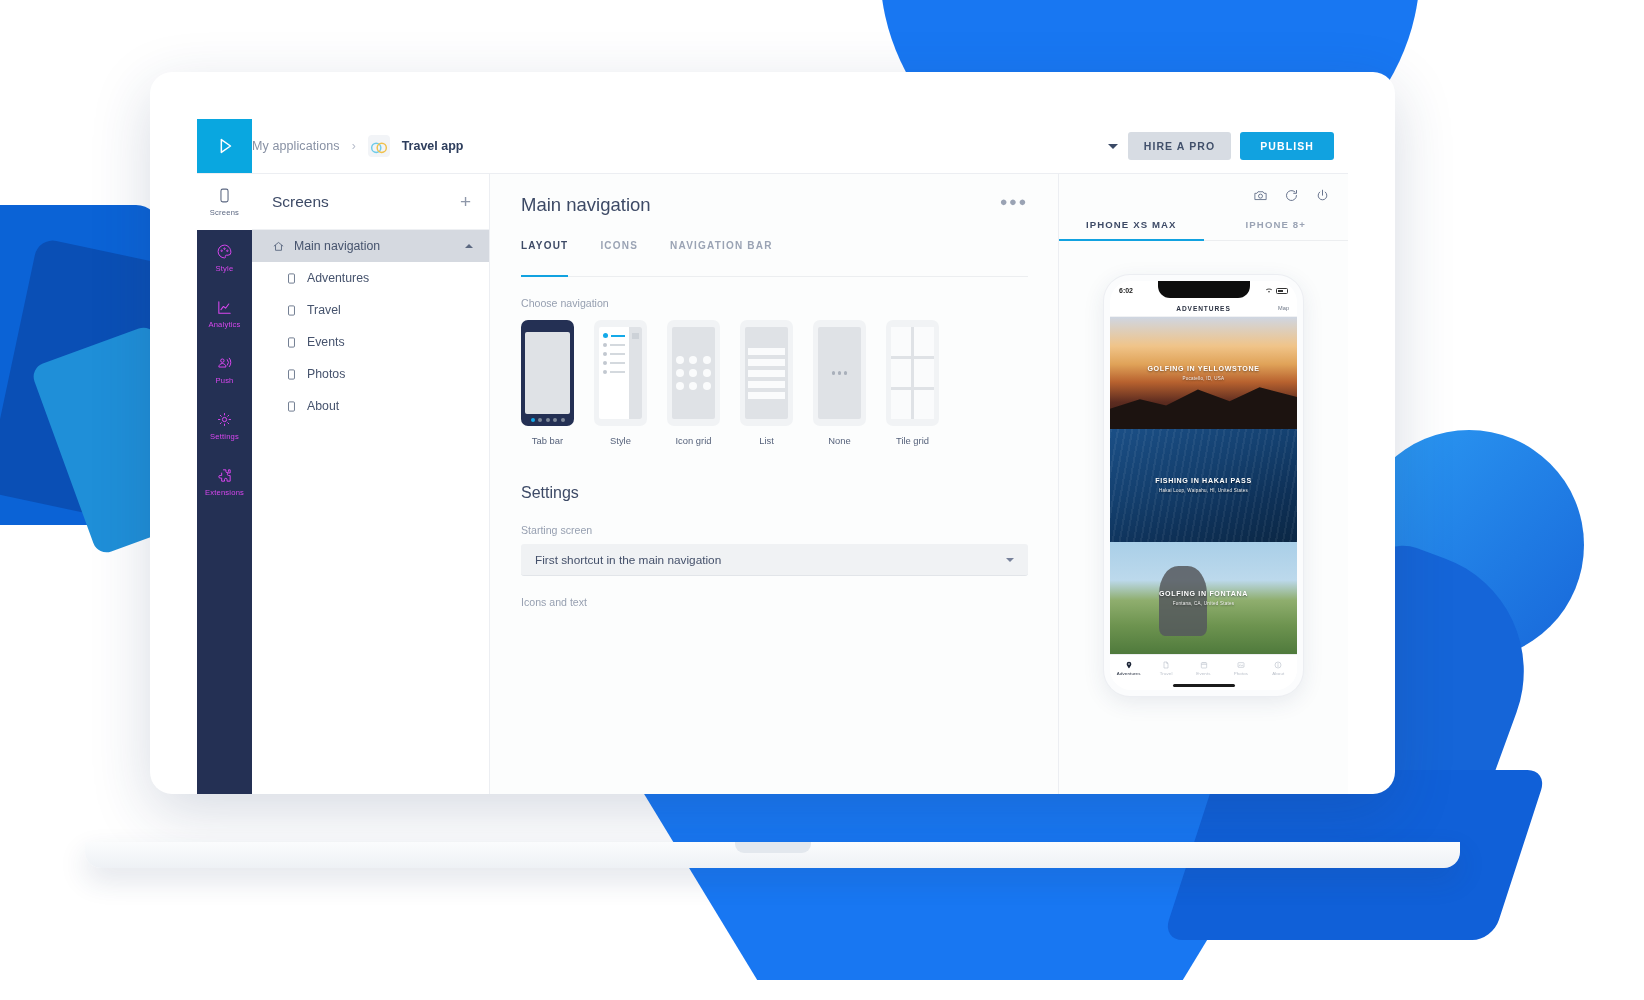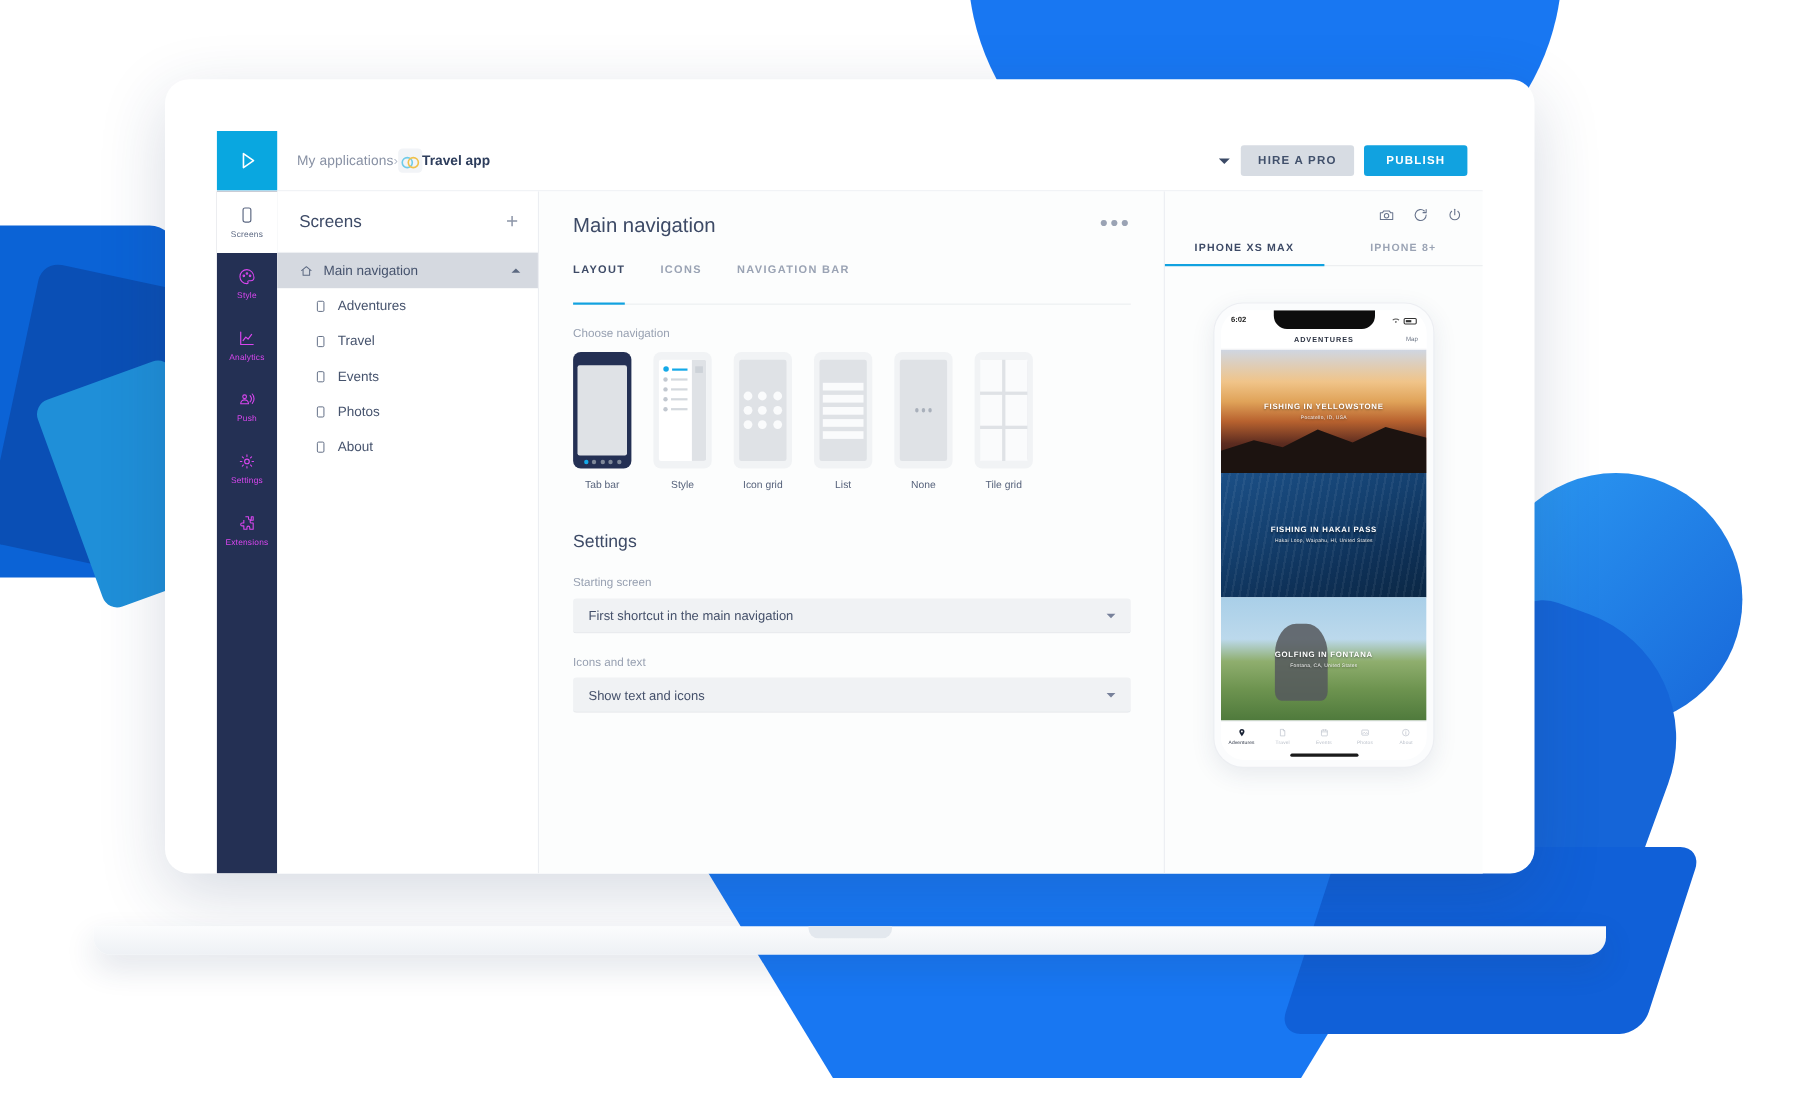--- a/index.html
+++ b/index.html
@@ -96,21 +96,21 @@
   .topbar {
     height: 55px; display:flex; align-items:stretch;
     background:#ffffff; border-bottom:1px solid #eceef2;
     flex:0 0 auto;
   }
   .logo-box {
     width:55px; background:#09a7e0; display:flex;
     align-items:center; justify-content:center; flex:0 0 55px;
   }
   .logo-box svg { width:22px; height:22px; }
-  .crumbs { display:flex; align-items:center; padding-left:18px; flex:1; }
+  .crumbs { display:flex; align-items:center; gap:12px; flex:1; }
   .crumb-link { font-size:12.5px; color:#8891a4; letter-spacing:.1px; }
   .crumb-sep { color:#b6bdcb; font-size:12px; }
   .app-icon {
     width:22px;height:22px;background:#f2f4f7;border-radius:4px;
     display:flex;align-items:center;justify-content:center;
   }
   .crumb-app { font-size:12.5px; color:#2d3d5c; font-weight:600; }
   .caret-btn {
     width: 30px; display:flex; align-items:center; justify-content:center;
     color:#41506b;
@@ -559,24 +559,20 @@
 
               <div class="settings-h">Settings</div>
 
               <div class="select-lbl">Starting screen</div>
               <div class="select">
                 <span>First shortcut in the main navigation</span>
                 <span class="sel-caret"></span>
               </div>
 
               <div class="select-lbl">Icons and text</div>
-              <div class="select">
-                <span>Show text and icons</span>
-                <span class="sel-caret"></span>
-              </div>
             </div>
           </div>
 
           <div class="preview">
             <div class="prev-icons">
               <span>
                 <svg viewBox="0 0 24 24" fill="none" stroke="currentColor" stroke-width="1.5">
                   <path d="M3 8.5h3.2L8 6h8l1.8 2.5H21v10H3z" stroke-linejoin="round"></path>
                     <circle cx="12" cy="13" r="3.2"></circle>
                 </svg>
@@ -616,21 +612,21 @@
                     </span>
                   </div>
 
                   <div class="navbar">
                     <span class="t">ADVENTURES</span>
                     <span class="r">Map</span>
                   </div>
 
                   <div class="cards">
                     <div class="card c1">
-                      <span class="ct">FISHING IN YELLOWSTONE</span>
+                      <span class="ct">GOLFING IN YELLOWSTONE</span>
                       <span class="cs">Pocatello, ID, USA</span>
                     </div>
                     <div class="card c2">
                       <span class="ct">FISHING IN HAKAI PASS</span>
                       <span class="cs">Hakai Loop, Waipahu, HI, United States</span>
                     </div>
                     <div class="card c3">
                       <span class="ct">GOLFING IN FONTANA</span>
                       <span class="cs">Fontana, CA, United States</span>
                     </div>

